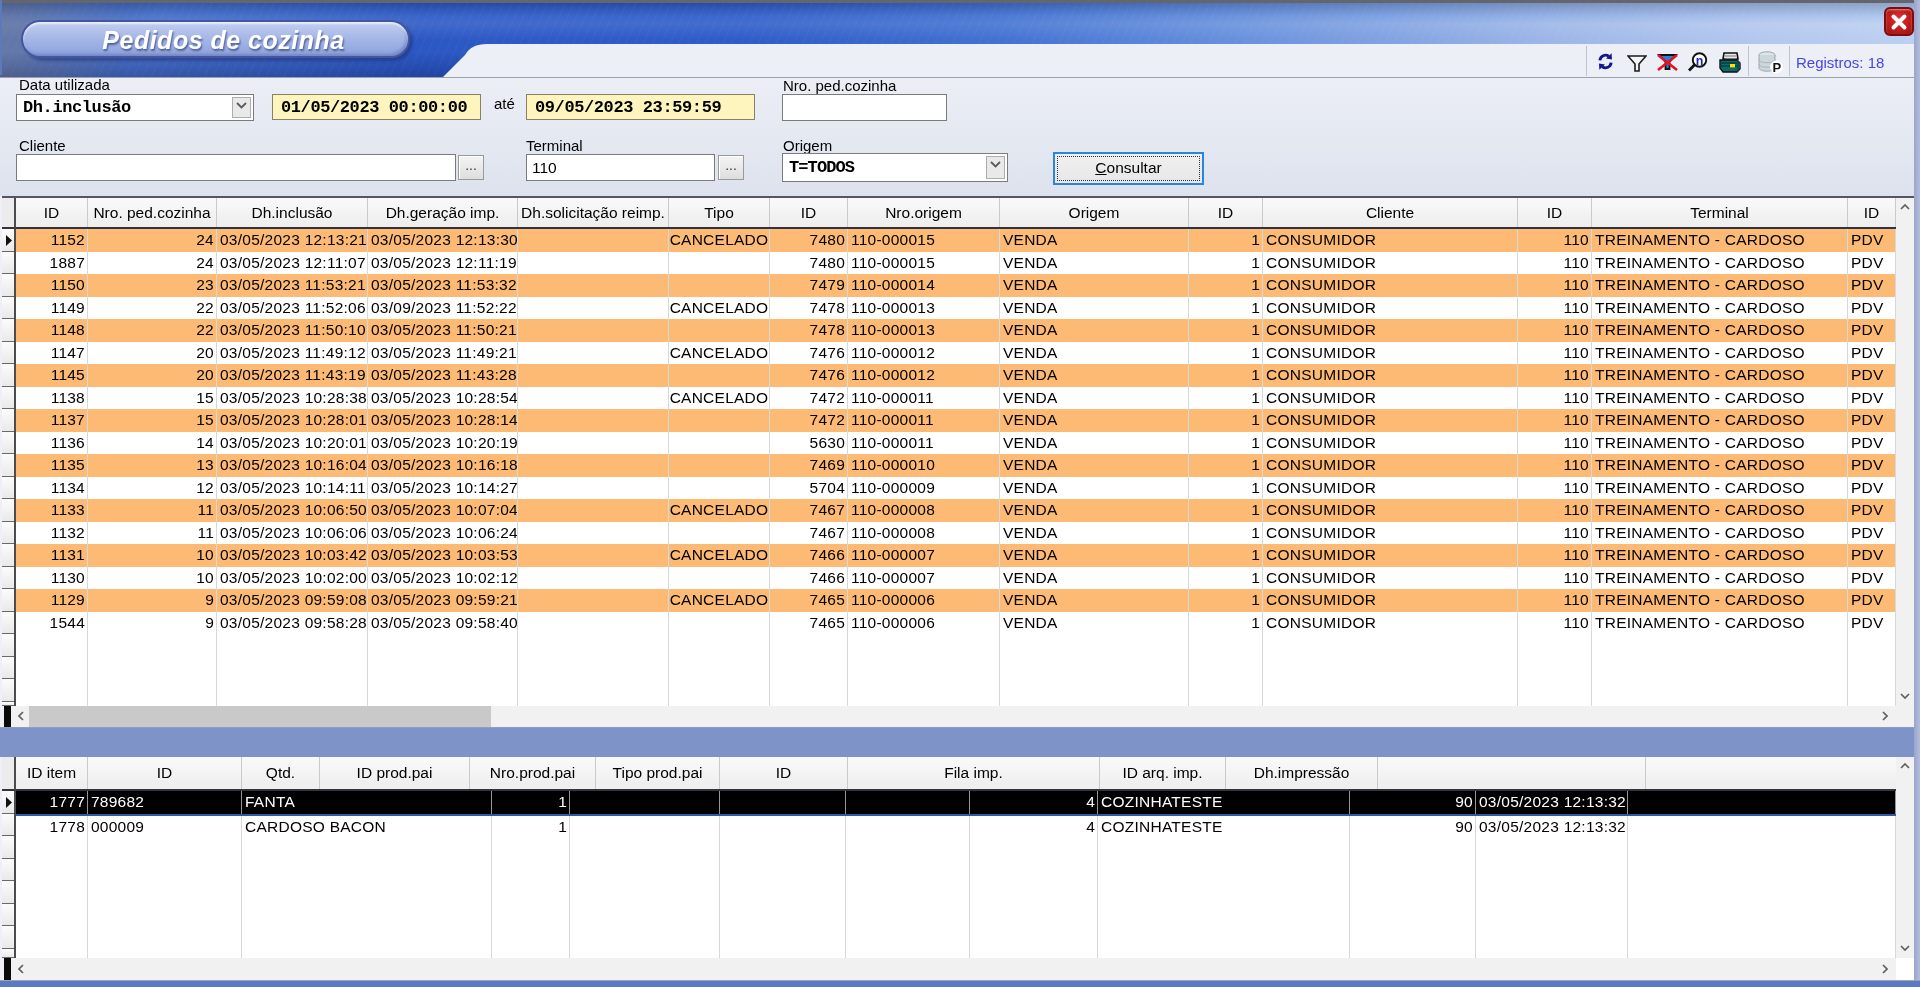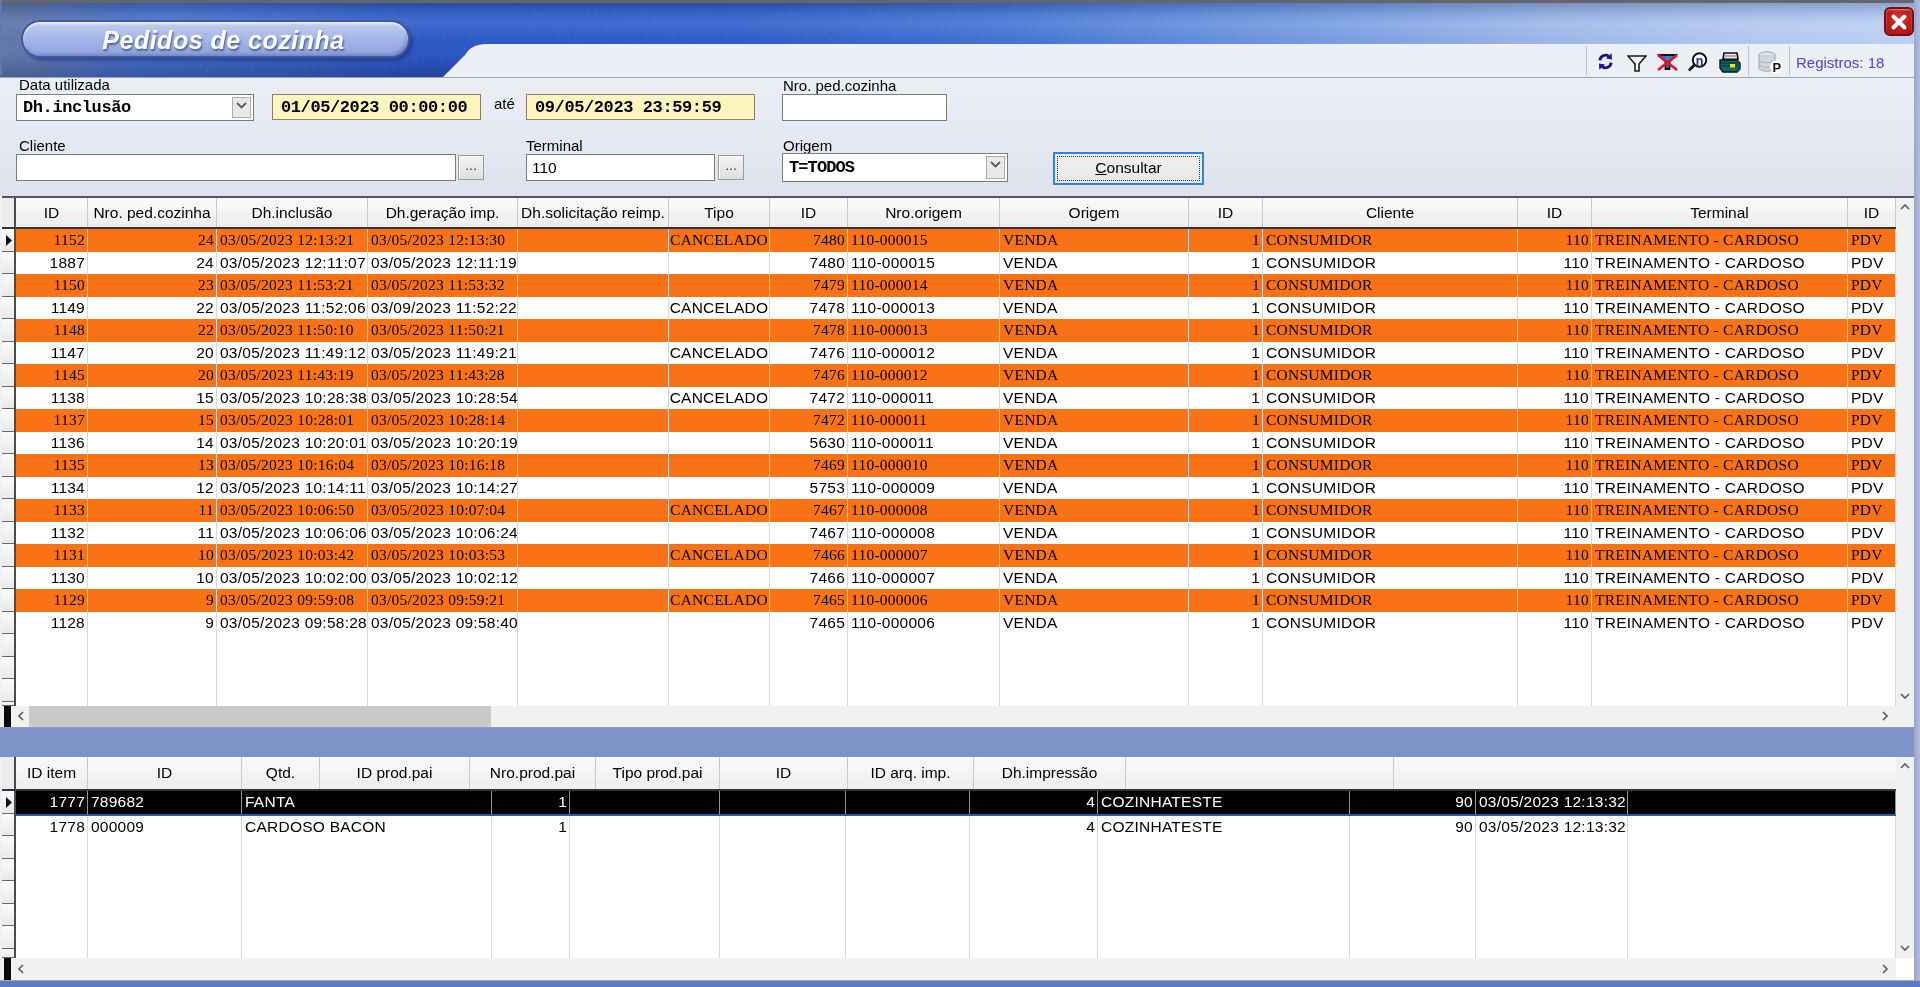--- a/index.html
+++ b/index.html
@@ -65,21 +65,21 @@
 #consultar .focus { position:absolute; left:2px; top:2px; right:2px; bottom:2px;
   border:1px dotted #333; }
 
 
 .gridhdr { position:absolute; display:flex;
   background:linear-gradient(180deg,#fafafa 0%,#efefef 85%);
   border-bottom:2px solid #33333d; }
 .hc { flex:none; height:100%; border-right:1px solid #c6cbd1; font-size:15.5px;
   display:flex; align-items:center; justify-content:center; color:#000; overflow:hidden; white-space:nowrap; }
 .row { position:relative; display:flex; height:22.5px; }
-.cy { background:#f97316;font-family:Liberation Serif, serif; }
+.cy { background:#fdba74; }
 .wh { background:#ffffff; }
 .c { flex:none; height:100%; border-right:1px solid #d3dada; font-size:15.5px; line-height:22.5px;
   white-space:nowrap; overflow:hidden; color:#000; letter-spacing:0.25px; }
 .ar { text-align:right; padding-right:2px; }
 .al { text-align:left; padding-left:3px; }
 .ac { text-align:center; }
 .ind { position:absolute; background:#efefef; border-right:2px solid #4c4c4c; }
 .indc { position:absolute; left:0; width:100%; background:linear-gradient(180deg,#fbfbfb,#e9e9e9);
   border-bottom:1px solid #686868; border-top:1px solid #fafafa; }
 
@@ -378,21 +378,21 @@
         <div class="c al" style="width:256px">TREINAMENTO - CARDOSO</div>
         <div class="c al" style="width:48px">PDV</div>
       </div>
 <div class="row wh">
         <div class="c ar" style="width:72px">1134</div>
         <div class="c ar" style="width:129px">12</div>
         <div class="c al" style="width:151px">03/05/2023 10:14:11</div>
         <div class="c al" style="width:150px">03/05/2023 10:14:27</div>
         <div class="c al" style="width:151px"></div>
         <div class="c ac" style="width:101px"></div>
-        <div class="c ar" style="width:78px">5753</div>
+        <div class="c ar" style="width:78px">5704</div>
         <div class="c al" style="width:152px">110-000009</div>
         <div class="c al" style="width:189px">VENDA</div>
         <div class="c ar" style="width:74px">1</div>
         <div class="c al" style="width:255px">CONSUMIDOR</div>
         <div class="c ar" style="width:74px">110</div>
         <div class="c al" style="width:256px">TREINAMENTO - CARDOSO</div>
         <div class="c al" style="width:48px">PDV</div>
       </div>
 <div class="row cy">
         <div class="c ar" style="width:72px">1133</div>
@@ -468,21 +468,21 @@
         <div class="c ar" style="width:78px">7465</div>
         <div class="c al" style="width:152px">110-000006</div>
         <div class="c al" style="width:189px">VENDA</div>
         <div class="c ar" style="width:74px">1</div>
         <div class="c al" style="width:255px">CONSUMIDOR</div>
         <div class="c ar" style="width:74px">110</div>
         <div class="c al" style="width:256px">TREINAMENTO - CARDOSO</div>
         <div class="c al" style="width:48px">PDV</div>
       </div>
 <div class="row wh">
-        <div class="c ar" style="width:72px">1128</div>
+        <div class="c ar" style="width:72px">1544</div>
         <div class="c ar" style="width:129px">9</div>
         <div class="c al" style="width:151px">03/05/2023 09:58:28</div>
         <div class="c al" style="width:150px">03/05/2023 09:58:40</div>
         <div class="c al" style="width:151px"></div>
         <div class="c ac" style="width:101px"></div>
         <div class="c ar" style="width:78px">7465</div>
         <div class="c al" style="width:152px">110-000006</div>
         <div class="c al" style="width:189px">VENDA</div>
         <div class="c ar" style="width:74px">1</div>
         <div class="c al" style="width:255px">CONSUMIDOR</div>
@@ -562,20 +562,21 @@
 <div class="abs" style="left:2px;top:757px;width:1912px;height:223px;background:#fff">
 
   <div class="gridhdr" style="left:14px;top:0;width:1880px;height:34px">
       <div class="hc" style="width:72px">ID item</div>
       <div class="hc" style="width:154px">ID</div>
       <div class="hc" style="width:78px">Qtd.</div>
       <div class="hc" style="width:150px">ID prod.pai</div>
       <div class="hc" style="width:126px">Nro.prod.pai</div>
       <div class="hc" style="width:124px">Tipo prod.pai</div>
       <div class="hc" style="width:128px">ID</div>
+      <div class="hc" style="width:252px">Fila imp.</div>
       <div class="hc" style="width:126px">ID arq. imp.</div>
       <div class="hc" style="width:152px">Dh.impressão</div>
       <div class="hc" style="width:268px"></div>
     </div>
   <div style="position:absolute;left:0;top:0;width:14px;height:34px;background:#ececec;border-right:2px solid #4c4c4c;border-bottom:2px solid #33333d"></div>
 
   <div style="position:absolute;left:14px;top:34px;width:1880px">
     <div class="row selrow">
         <div class="c ar" style="width:72px">1777</div>
         <div class="c al" style="width:154px">789682</div>

